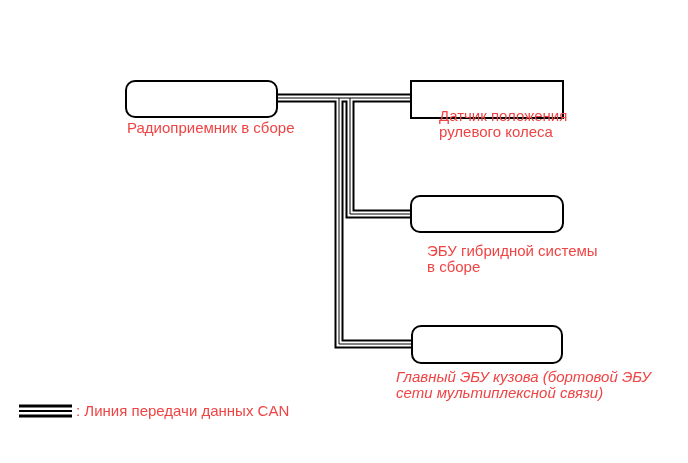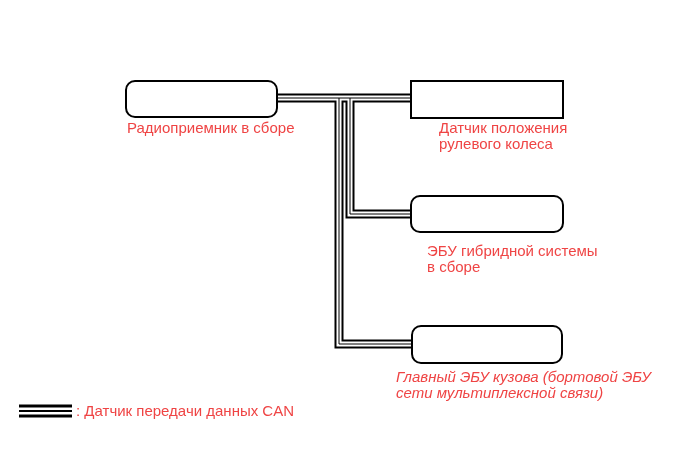--- a/index.html
+++ b/index.html
@@ -32,21 +32,21 @@
   .node-hybrid    { left: 410px; top: 195px; width: 154px; height: 38px; }
   .node-mainbody  { left: 411px; top: 325px; width: 152px; height: 39px; }
   .label {
     position: absolute;
     font-size: 15px;
     line-height: 16px;
     color: #ef4444;
     white-space: pre-line;
   }
   .label-radio    { left: 127px; top: 120px; }
-  .label-steering { left: 439px; top: 120px; }
+  .label-steering { left: 439px; top: 108px; }
   .label-hybrid   { left: 427px; top: 243px; }
   .label-mainbody { left: 396px; top: 369px; font-style: italic; }
   .label-legend   { left: 76px;  top: 403px; }
 </style>
 </head>
 <body>
 
 <div class="canvas">
 
   <svg class="bus-svg" width="688" height="463" viewBox="0 0 688 463">
@@ -79,15 +79,15 @@
   <div class="node rounded node-mainbody"></div>
 
   <div class="label label-radio">Радиоприемник в сборе</div>
   <div class="label label-steering">Датчик положения
 рулевого колеса</div>
   <div class="label label-hybrid">ЭБУ гибридной системы
 в сборе</div>
   <div class="label label-mainbody">Главный ЭБУ кузова (бортовой ЭБУ
 сети мультиплексной связи)</div>
 
-  <div class="label label-legend">: Датчик передачи данных CAN</div>
+  <div class="label label-legend">: Линия передачи данных CAN</div>
 
 </div>
 
 </body></html>

